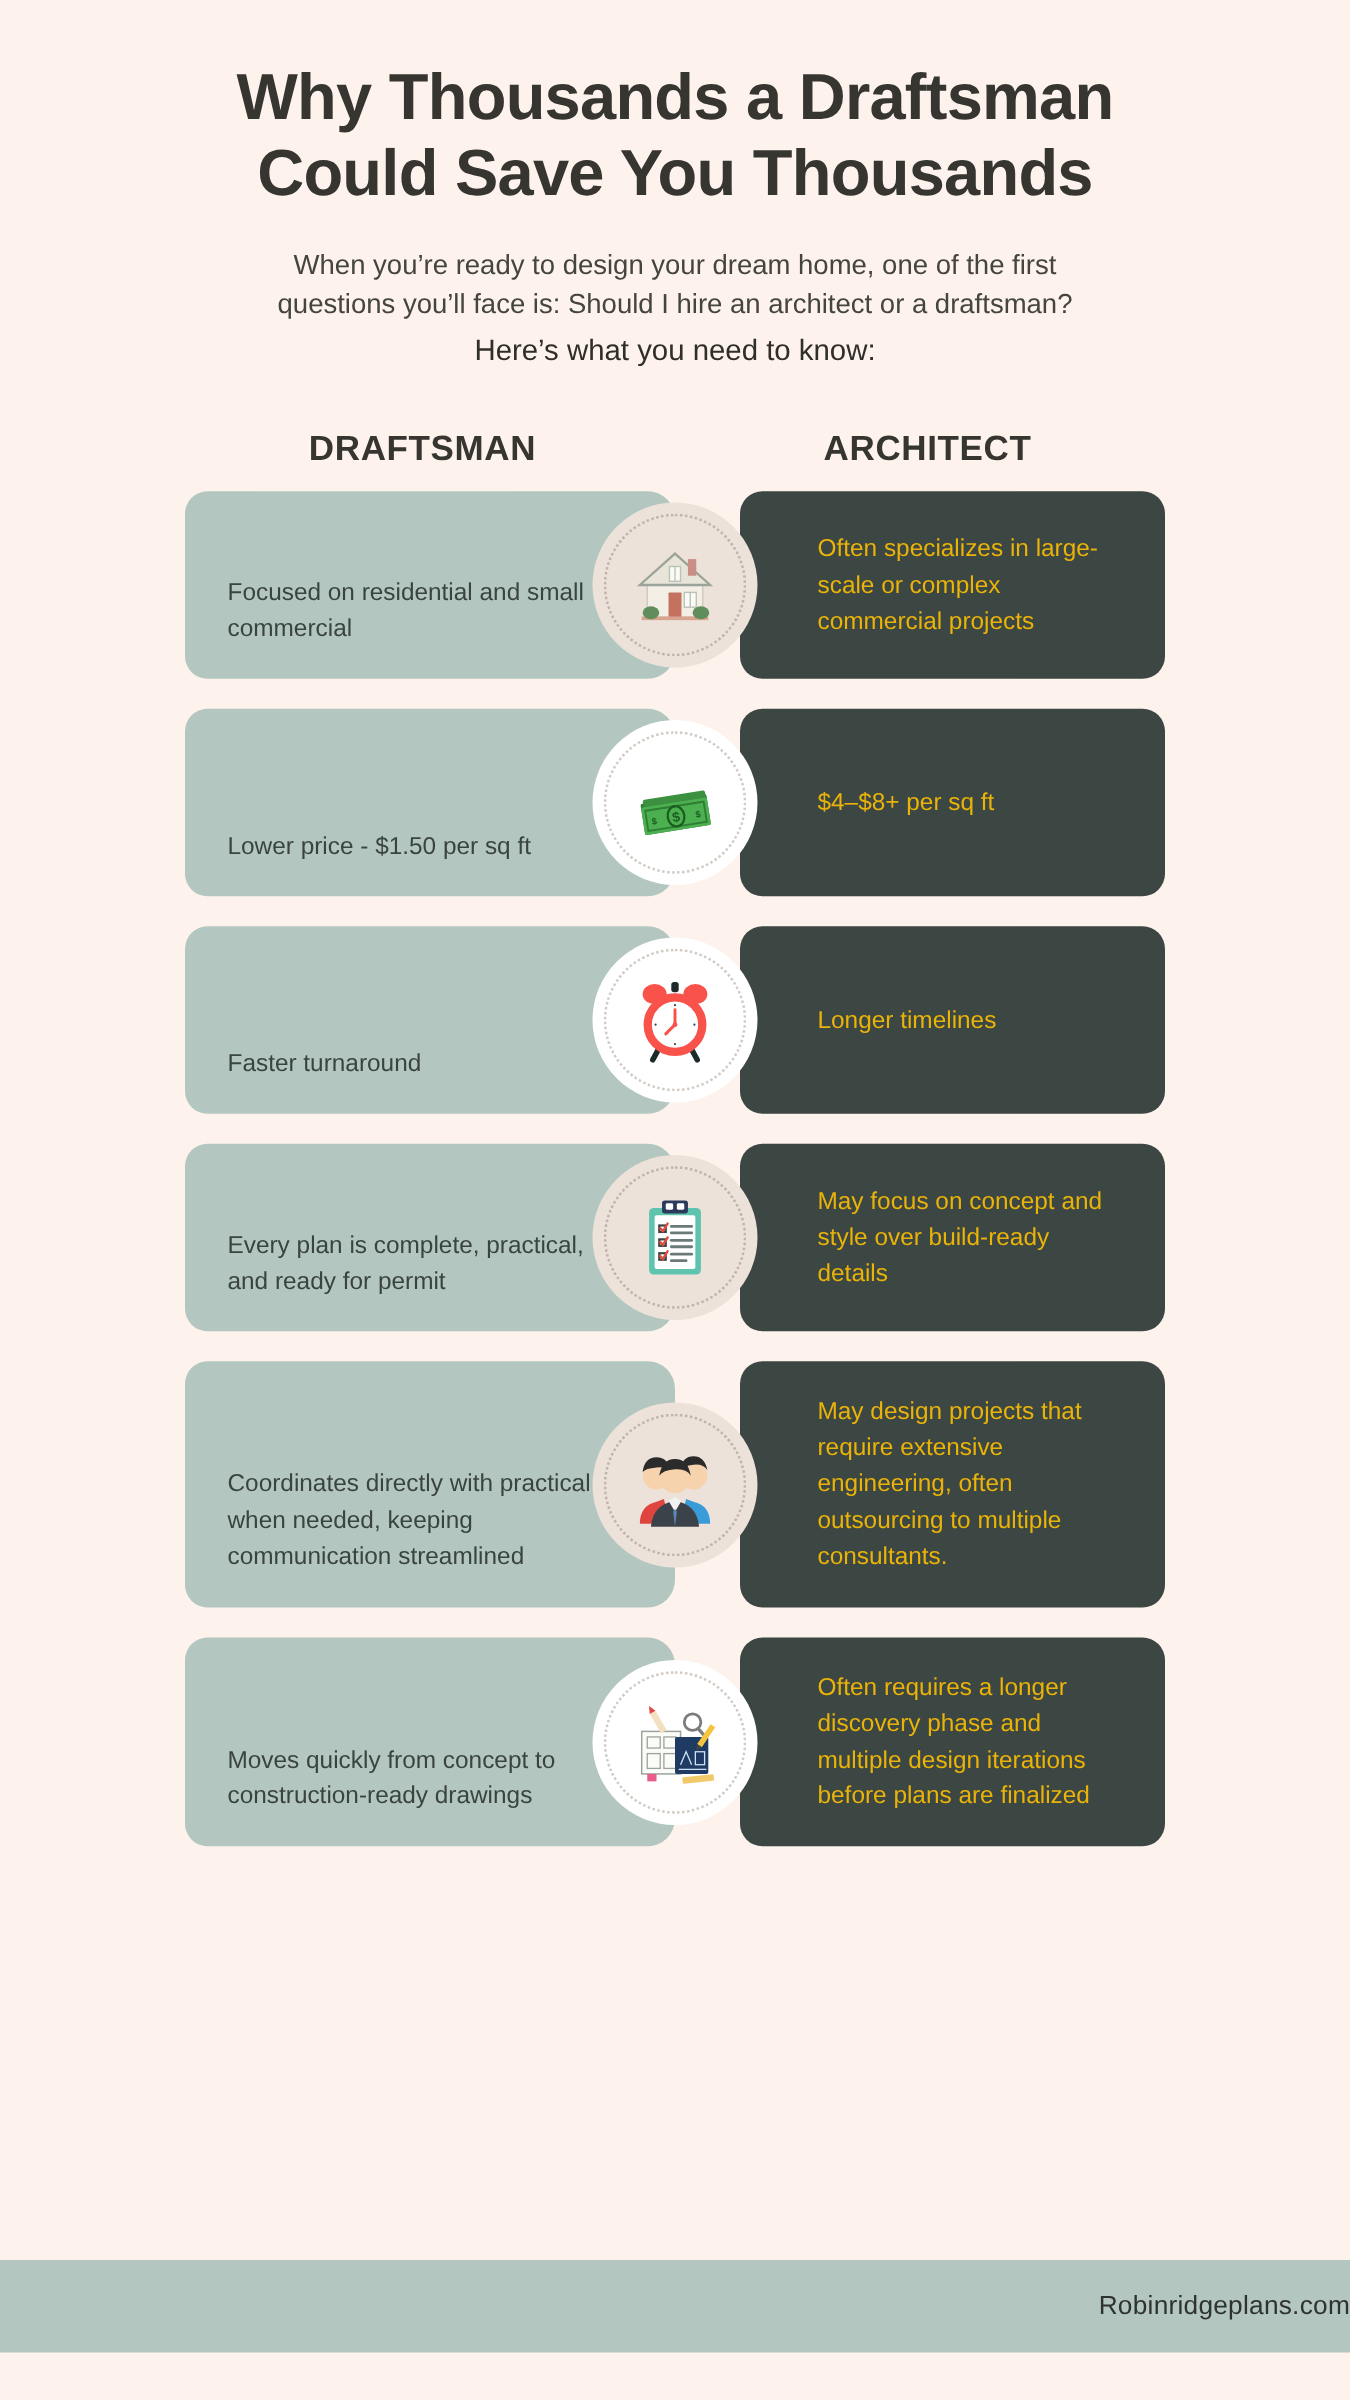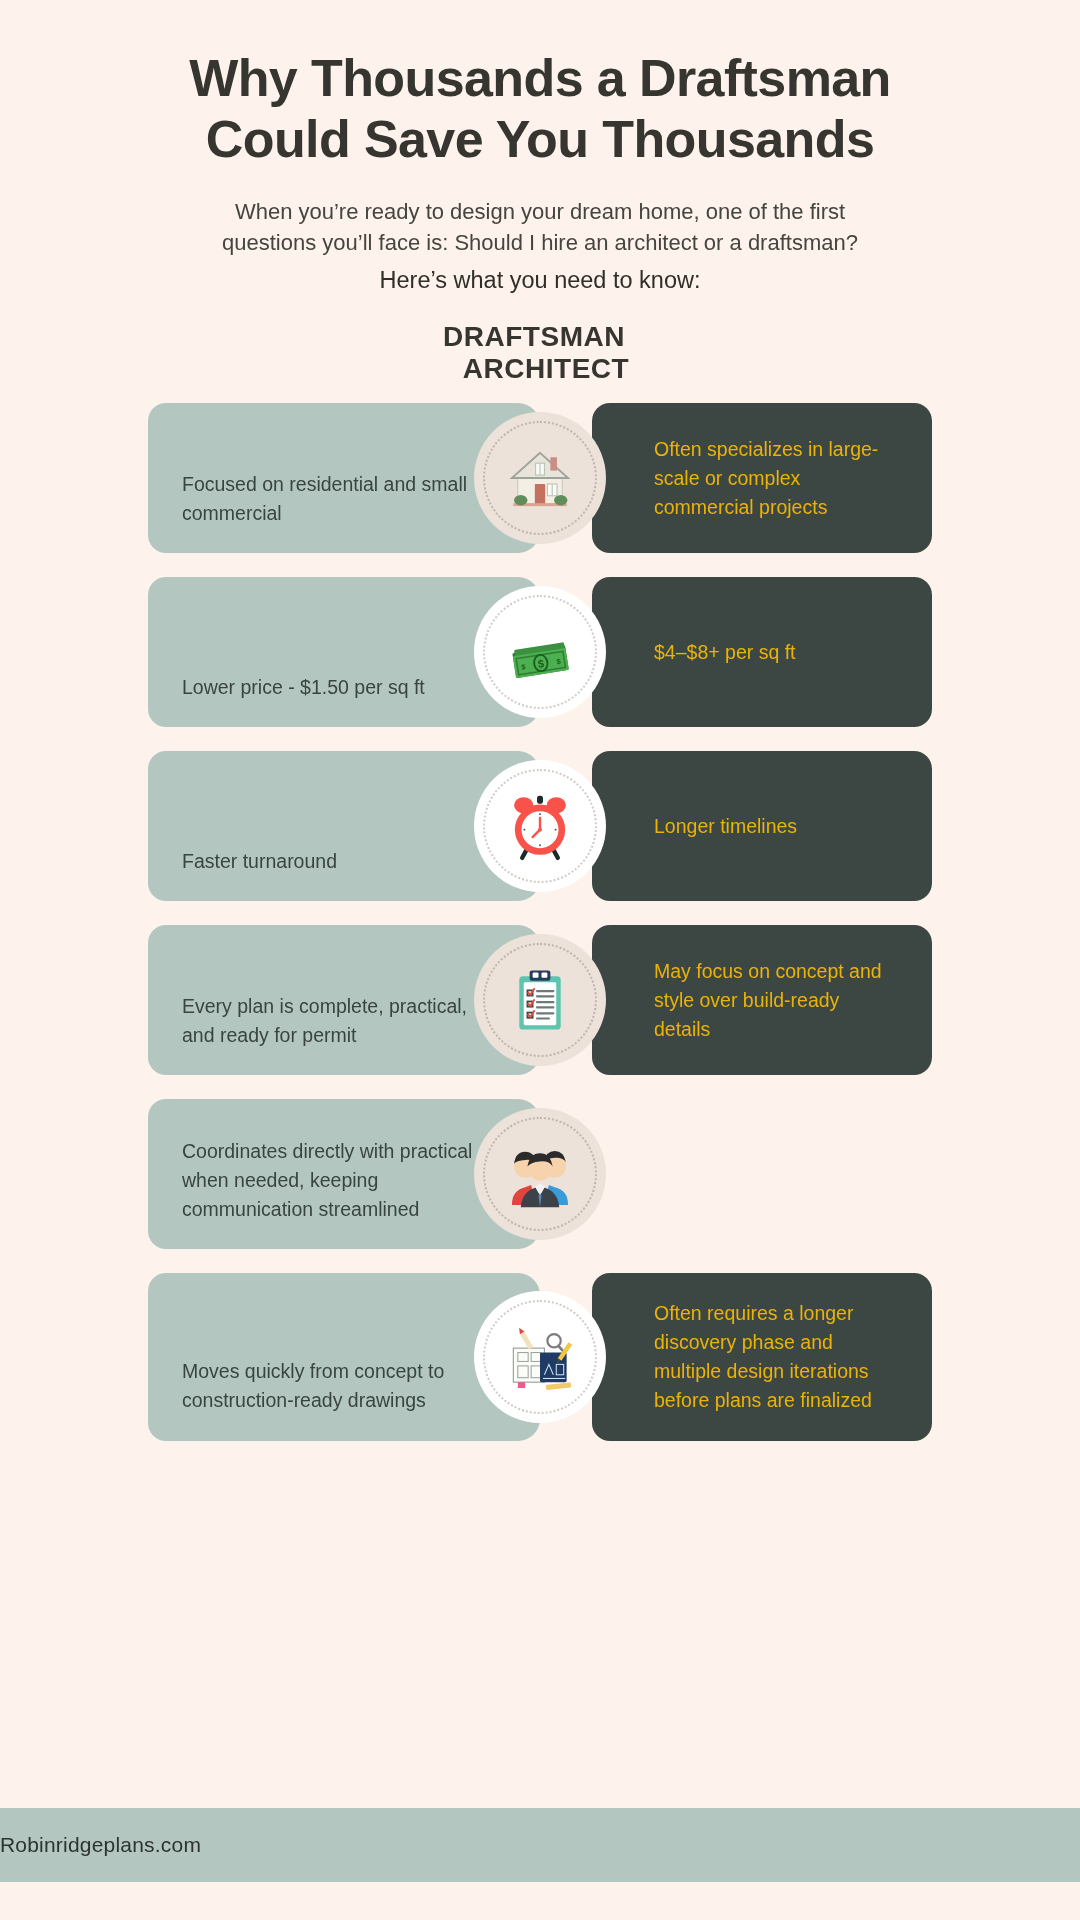--- a/index.html
+++ b/index.html
@@ -32,25 +32,24 @@
   .subtitle-strong {
     display:block;
     margin-top:6px;
     font-weight:400;
     font-size:23.5px;
     color:#2f2e29;
   }
 
   
   .col-heads {
-    margin-top:24px;
+    margin-top:46px;
     display:flex;
     position:relative;
     padding:0 148px;
-    flex-direction:column;
   }
   .col-head {
     flex:1;
     text-align:center;
     font-size:28px;
     font-weight:700;
     letter-spacing:0.5px;
     color:#36352f;
   }
   .col-head.left  { margin-right:12px; }
@@ -126,21 +125,21 @@
   
   .footer {
     position:absolute;
     left:0;
     bottom:38px;
     width:100%;
     height:74px;
     background:#b3c7c0;
     display:flex;
     align-items:center;
-    justify-content:flex-start;
+    justify-content:flex-end;
   }
   .footer-text {
     font-size:21px;
     color:#2f332f;
     letter-spacing:.2px;
   }
 </style>
 </head>
 <body>
 
@@ -309,20 +308,23 @@
       <g>
         <path d="M24 95 q2-24 26-28 l0 0 q24 4 26 28 z" fill="#3c4249"></path>
         <path d="M43 67 l7 12 l7 -12 l-7 -4 z" fill="#f2f2f2"></path>
         <path d="M48 79 l2 16 l2 -16 l-2 -3 z" fill="#5b86b8"></path>
         <circle cx="50" cy="43" r="16" fill="#f6d3ac"></circle>
         <path d="M33 40 q3-18 17-18 t17 18 q-4 -8 -17 -7 t-17 7z" fill="#2b2b2b"></path>
       </g>
     </svg>
         </span>
       </div>
+      <div class="card right">
+        <span>May design projects that require extensive engineering, often outsourcing to multiple consultants.</span>
+      </div>
     </div>
     <div class="row">
       <div class="card left">
         <span>Moves quickly from concept to construction-ready drawings</span>
       </div>
       <div class="icon-wrap white">
         <span class="icon-dots"></span>
         <span class="icon-glyph">
     <svg viewBox="0 0 100 100">
       <rect x="14" y="38" width="42" height="46" fill="#fbfbf7" stroke="#9aa39c" stroke-width="1.6"></rect>

